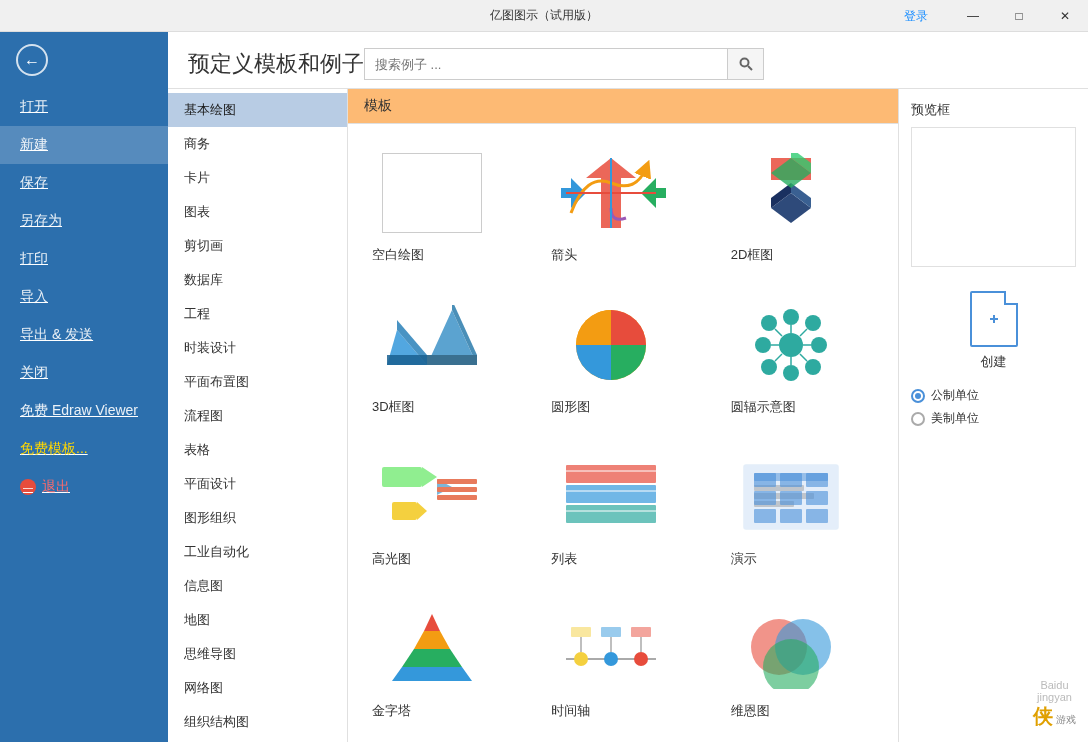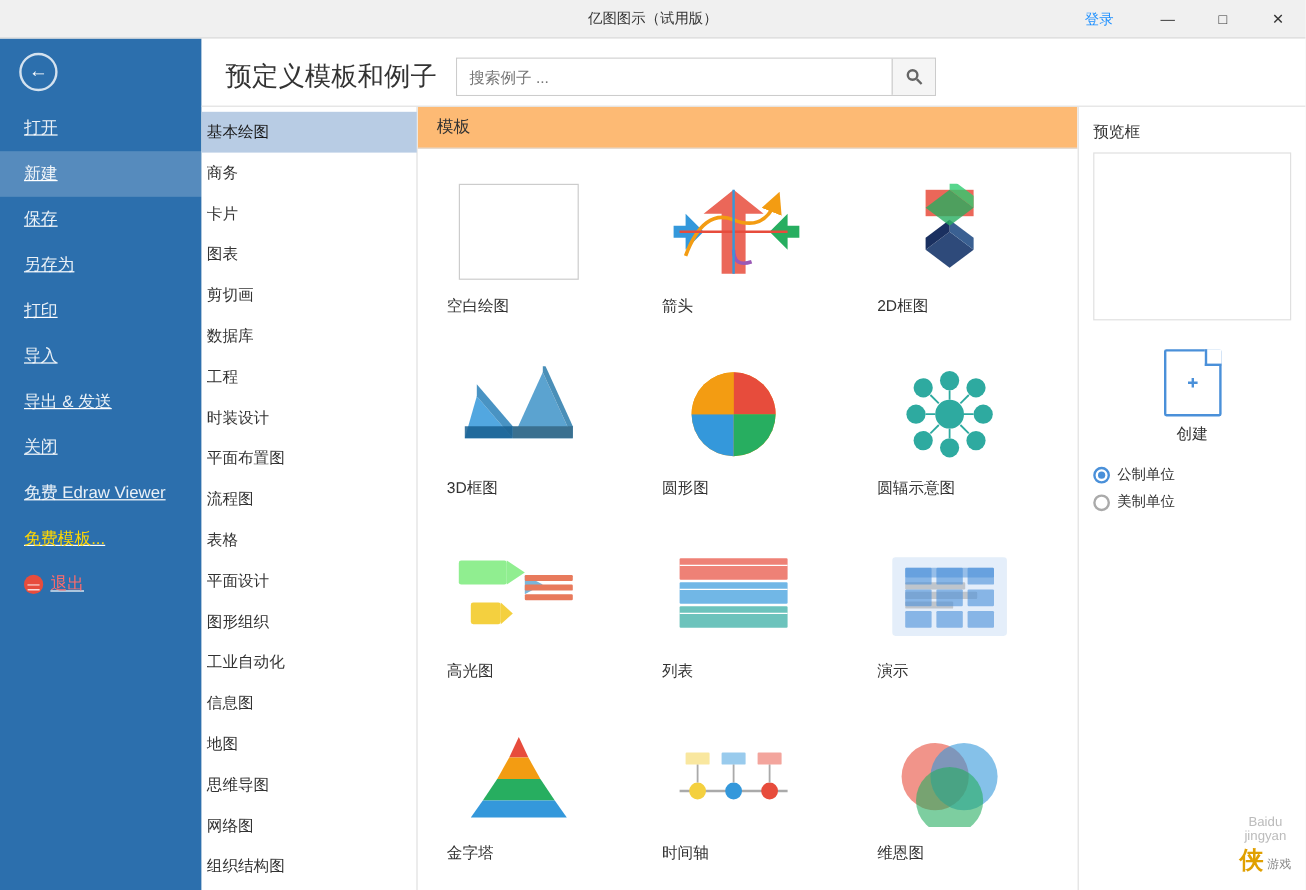--- a/index.html
+++ b/index.html
@@ -113,21 +113,20 @@
       flex-direction: column;
       background: white;
     }
 
     
     .content-header {
       padding: 16px 20px 8px;
       border-bottom: 1px solid #e0e0e0;
       display: flex;
       align-items: center;
-      gap: 16px;
     }
     .content-title { font-size: 22px; color: #333; font-weight: normal; }
 
     .search-bar {
       flex: 1;
       max-width: 400px;
       display: flex;
       border: 1px solid #ccc;
       height: 32px;
     }
@@ -162,21 +161,21 @@
     .category-list {
       width: 180px;
       border-right: 1px solid #e0e0e0;
       overflow-y: auto;
       position: relative;
     }
     .category-list-inner {
       padding: 4px 0;
     }
     .category-item {
-      padding: 8px 4px;
+      padding: 8px 16px;
       font-size: 13px;
       cursor: pointer;
       color: #333;
     }
     .category-item.selected { background: #b8cce4; color: #1a1a1a; font-weight: 500; }
 
     
     .templates-area {
       flex: 1;
       display: flex;

